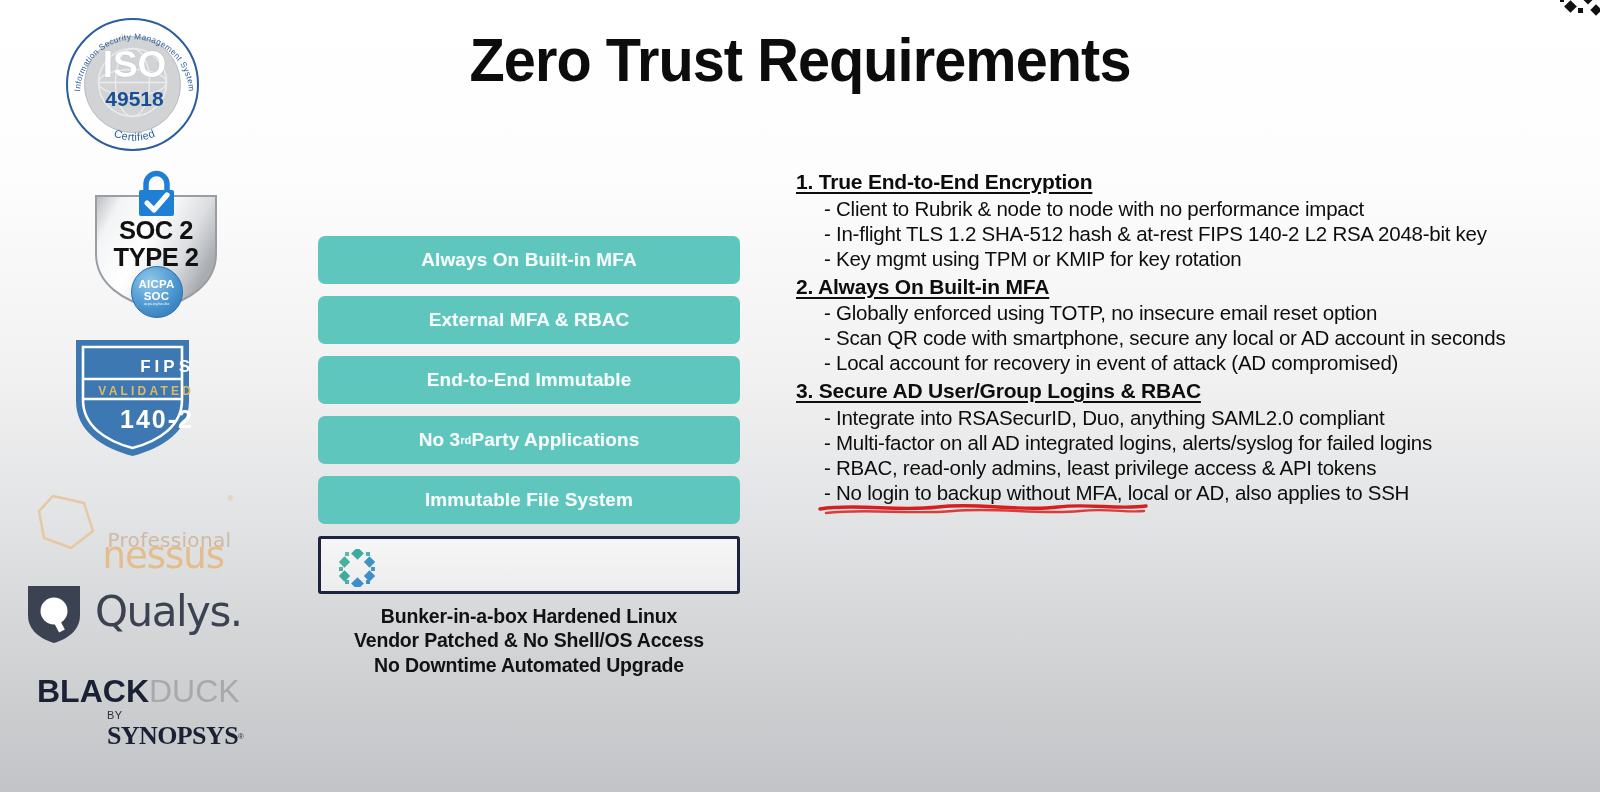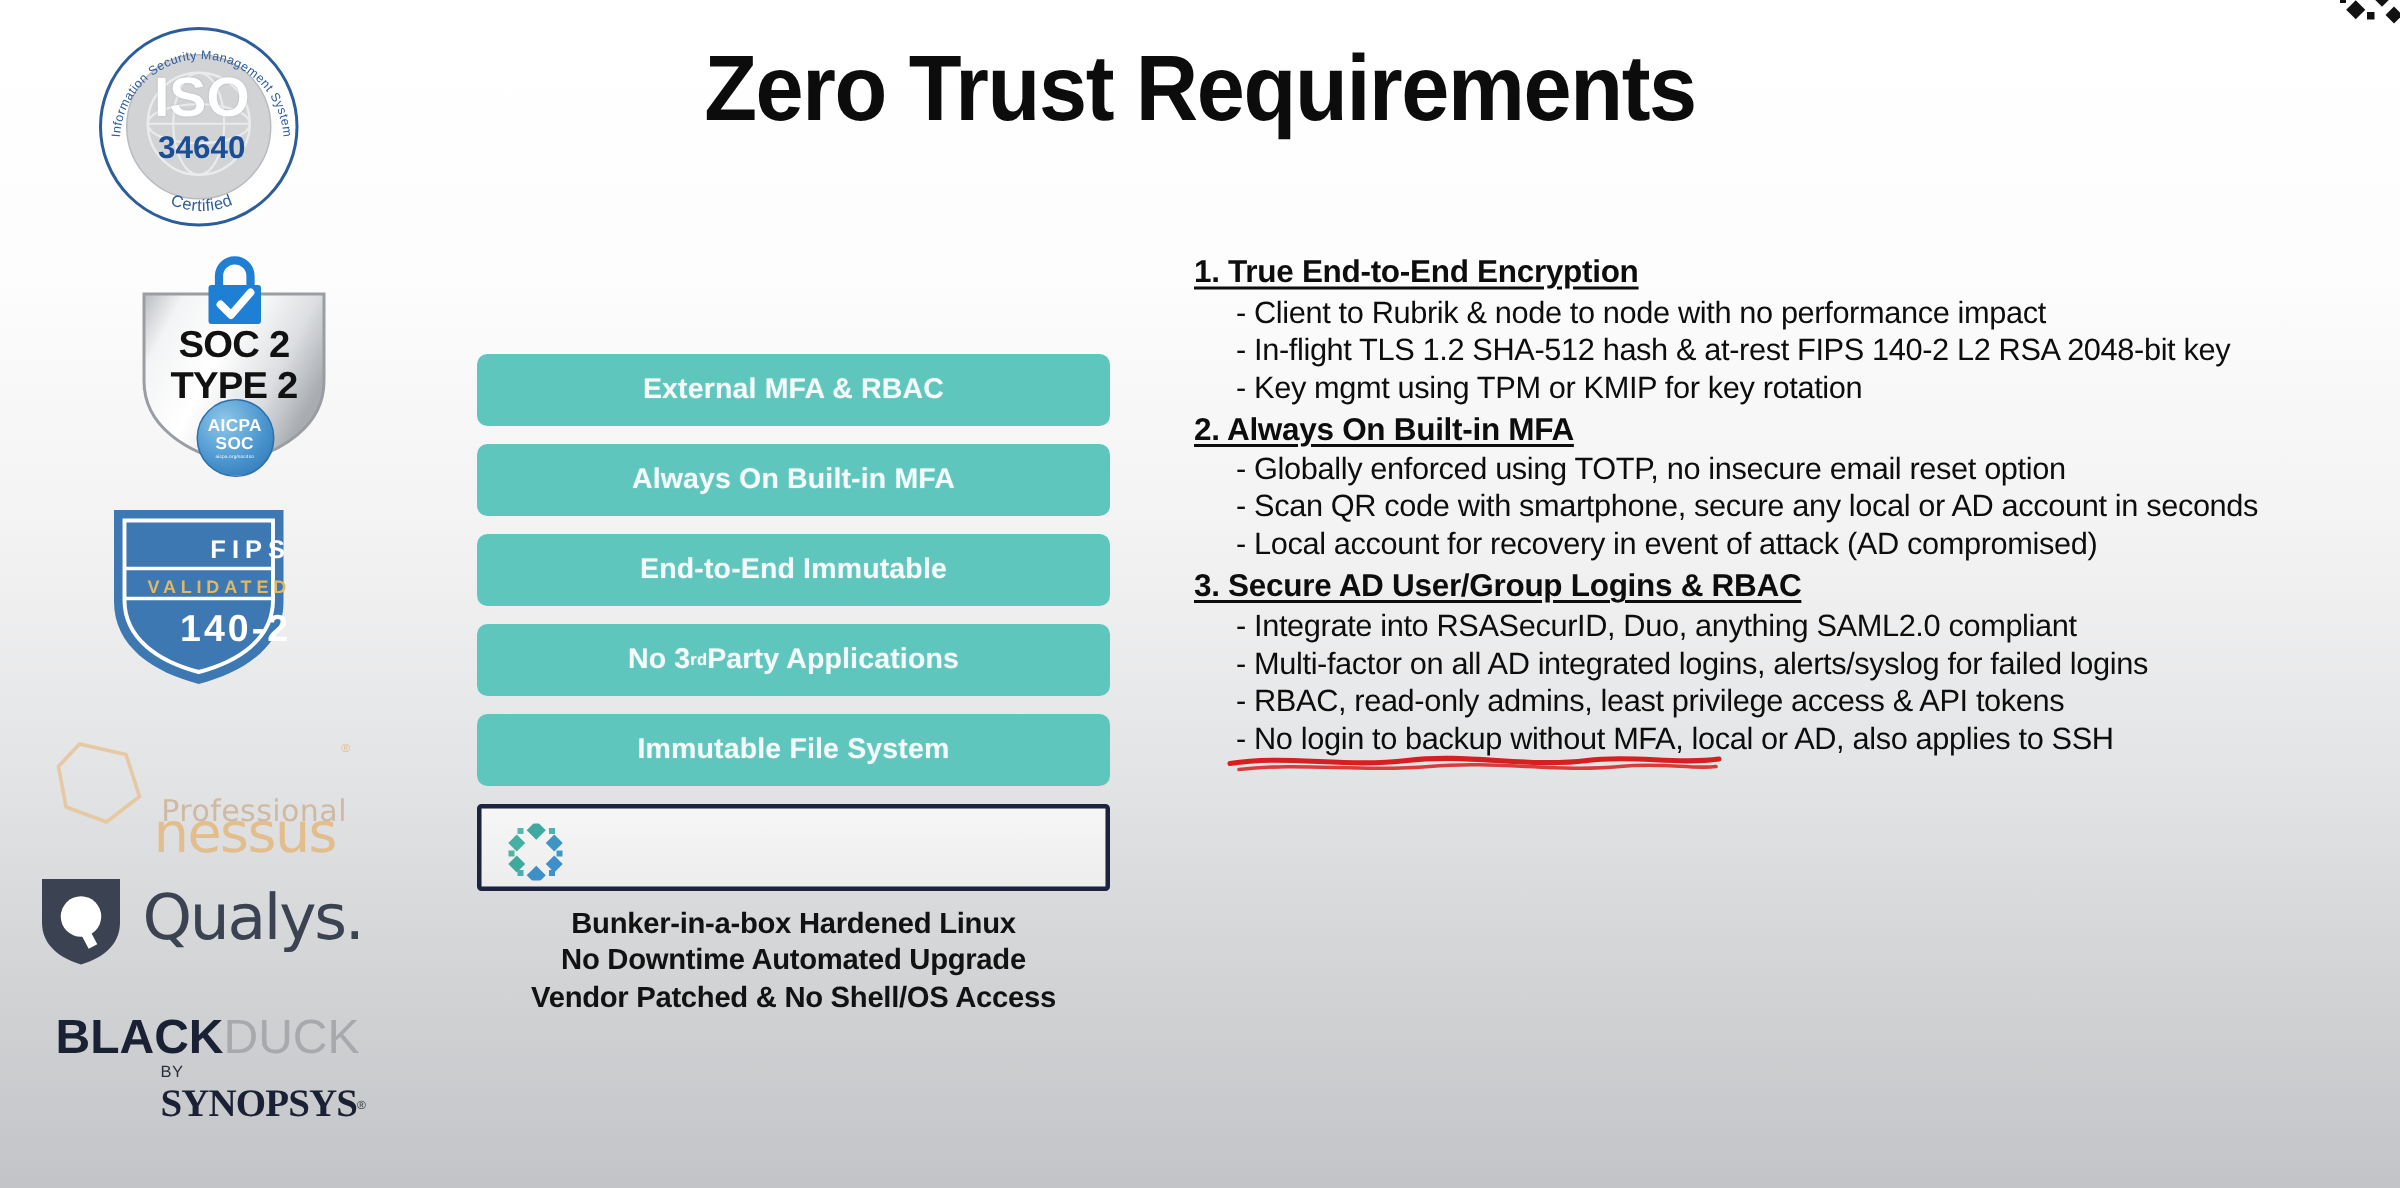--- a/index.html
+++ b/index.html
@@ -326,21 +326,21 @@
         </svg>
         <svg class="iso-arc-text" viewBox="0 0 133 133">
           <defs>
             <path id="arcTop" d="M 12,74 A 54.5,54.5 0 1 1 121,74" fill="none"></path>
           </defs>
           <text>
             <textPath href="#arcTop" startOffset="50%" text-anchor="middle">Information Security Management System</textPath>
           </text>
         </svg>
         <div class="iso-main">ISO</div>
-        <div class="iso-num">34640</div>
+        <div class="iso-num">49518</div>
         <svg class="iso-bottom-text" viewBox="0 0 133 133">
           <defs>
             <path id="arcBot" d="M 20,92 A 52,52 0 0 0 113,92" fill="none"></path>
           </defs>
           <text>
             <textPath href="#arcBot" startOffset="50%" text-anchor="middle">Certified</textPath>
           </text>
         </svg>
       </div>
     </div>
@@ -415,22 +415,22 @@
     <div class="badge-slot" style="top:655px;">
       <div class="bd-wrap">
         <div class="bd-line1"><span class="bd-black">BLACK</span><span class="bd-duck">DUCK</span></div>
         <div class="bd-line2"><span>BY</span> <span class="bd-syn">SYNOPSYS</span><span style="font-size:8px;vertical-align:super;">®</span></div>
       </div>
     </div>
 
   </div>
 
   <div id="pill-column">
+    <div class="pill">Always On Built-in MFA</div>
     <div class="pill">External MFA &amp; RBAC</div>
-    <div class="pill">Always On Built-in MFA</div>
     <div class="pill">End-to-End Immutable</div>
     <div class="pill">
         <span>No 3</span>
         <sup>rd</sup>
         <span> Party Applications</span>
       </div>
     <div class="pill">Immutable File System</div>
 
     <div id="bunker-box">
       <svg id="bunker-logo" viewBox="0 0 40 38">
@@ -447,22 +447,22 @@
           <rect x="29" y="31" width="4" height="4" fill="#3d93c8"></rect>
           <rect x="8" y="31" width="4" height="4" fill="#48aeb2"></rect>
           <rect x="2" y="18" width="4" height="4" fill="#4fb4a8"></rect>
         </g>
       </svg>
     </div>
   </div>
 
   <div id="bunker-caption">
     <div>Bunker-in-a-box Hardened Linux</div>
+    <div>Vendor Patched &amp; No Shell/OS Access</div>
     <div>No Downtime Automated Upgrade</div>
-    <div>Vendor Patched &amp; No Shell/OS Access</div>
   </div>
 
   <div id="right-column">
 
     <div class="section">
       <div class="section-head">1. True End-to-End Encryption</div>
       <div class="bullet">-  Client to Rubrik &amp; node to node with no performance impact</div>
       <div class="bullet">-  In-flight TLS 1.2 SHA-512 hash &amp; at-rest FIPS 140-2 L2 RSA 2048-bit key</div>
       <div class="bullet">-  Key mgmt using TPM or KMIP for key rotation</div>
     </div>

